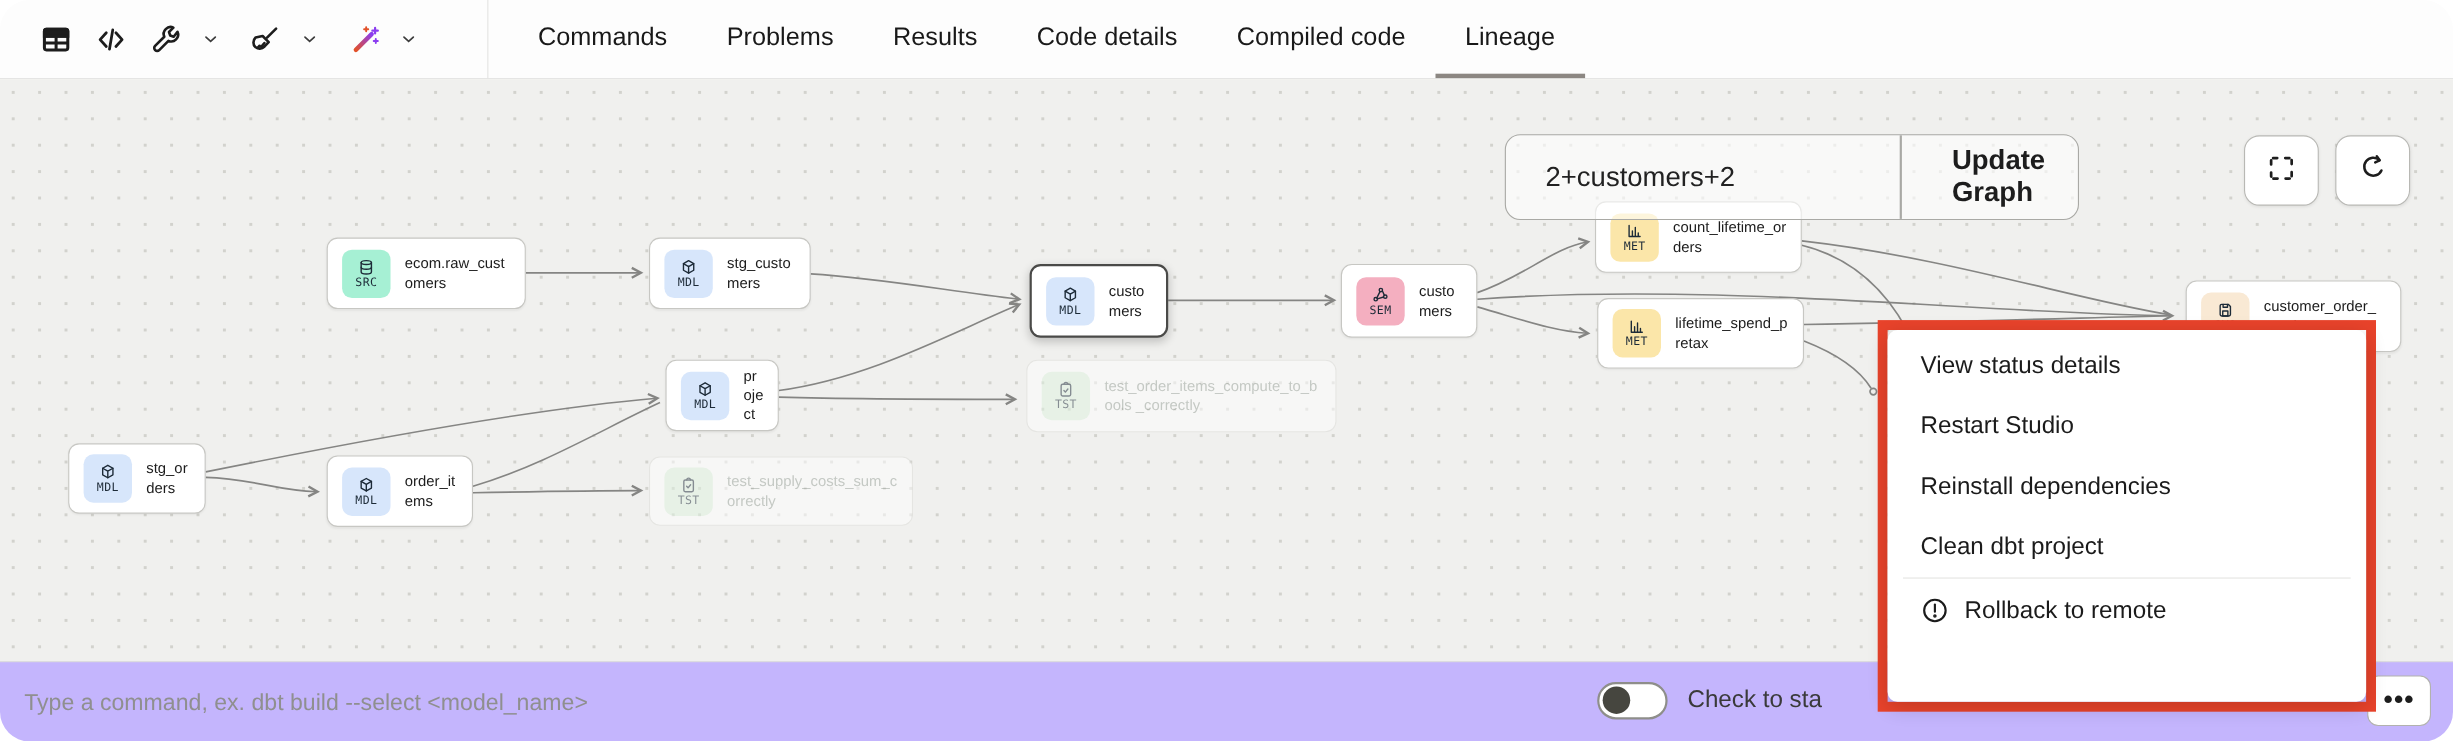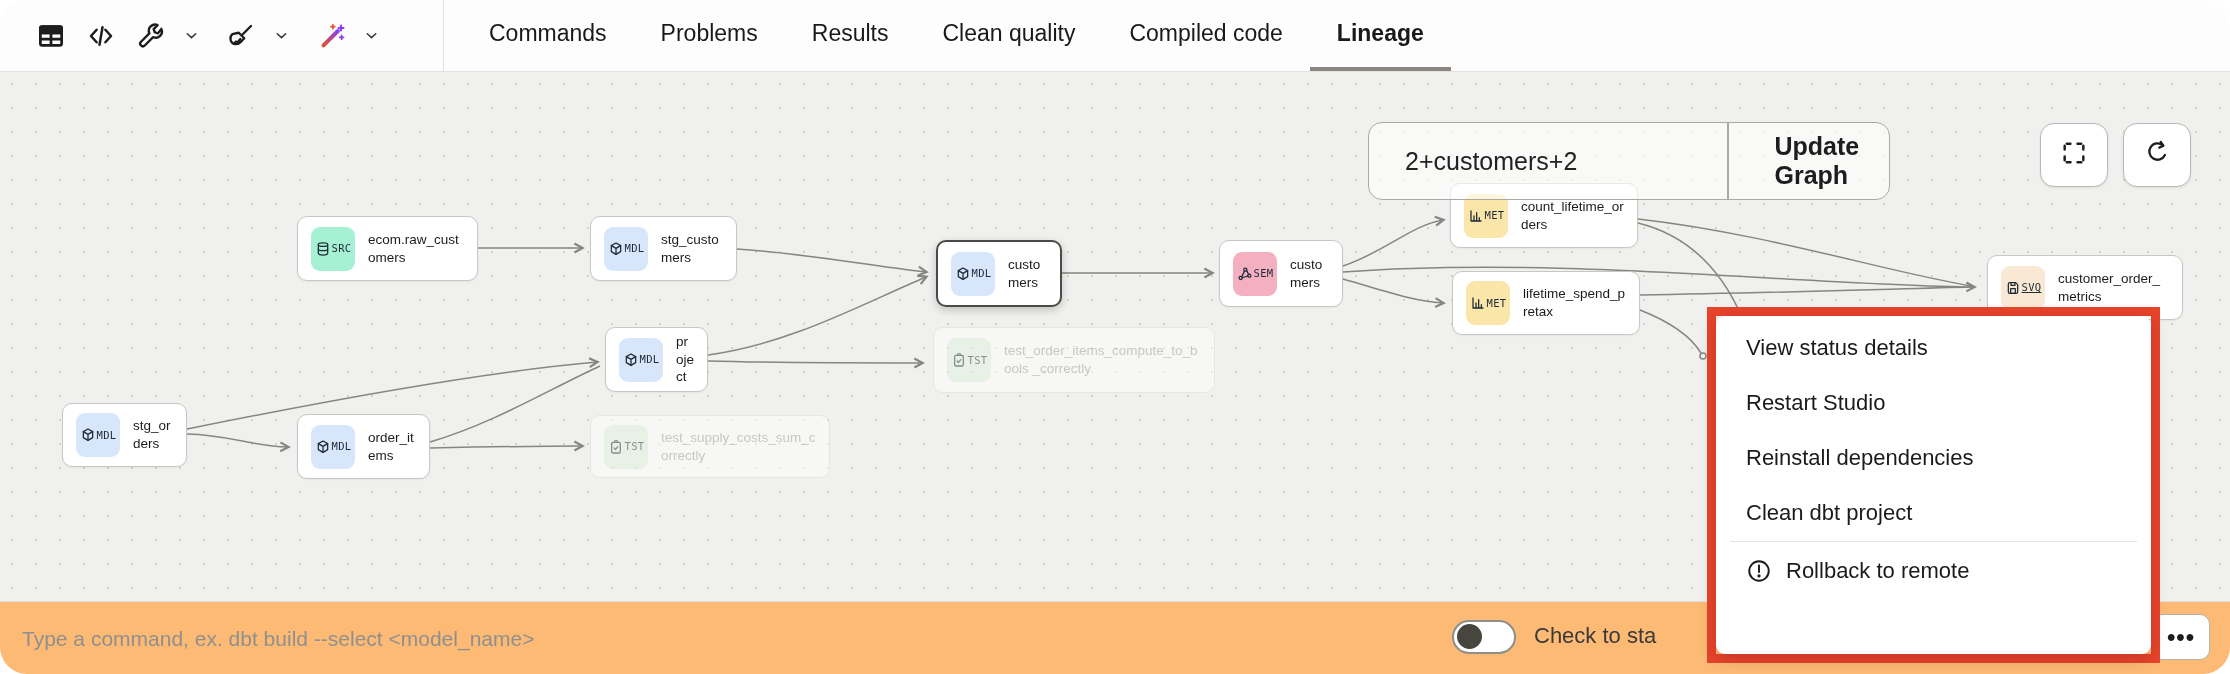--- a/index.html
+++ b/index.html
@@ -11,34 +11,34 @@
            border-bottom:1px solid #e3e3e1;display:flex;align-items:stretch;z-index:40;}
   .tool-group{width:443px;display:flex;align-items:center;padding-left:30px;box-sizing:border-box;gap:8px;flex:none;}
   .tool-btn{display:flex;align-items:center;justify-content:center;width:42px;height:46px;cursor:pointer;color:#1d1d1d;}
   .tool-btn svg{width:30px;height:30px;}
   .chev{display:flex;align-items:center;justify-content:center;width:22px;height:46px;color:#3c3c3c;margin-right:10px;}
   .chev svg{width:17px;height:17px;}
   .tool-sep{width:1px;background:#e3e3e1;height:71px;flex:none;}
   .tab-bar{display:flex;align-items:stretch;margin-left:18px;}
   .tab{display:flex;align-items:center;padding:0 27px;font-size:23px;color:#191919;cursor:pointer;
        border-bottom:4px solid transparent;box-sizing:border-box;}
-  .tab.active{border-bottom-color:#8c8782;font-weight:bold;}
+  .tab.active{border-bottom-color:#8c8782;}
 
   
   .canvas{position:absolute;left:0;top:72px;width:2230px;height:529px;background-color:#f0f0ee;
           background-image:radial-gradient(circle,#d2d2cd 1.3px,transparent 1.5px);background-size:24px 24px;}
   .edges{position:absolute;left:0;top:0;z-index:1;}
 
   .node{position:absolute;background:#fff;border:1.3px solid #c7c7c3;border-radius:10px;
         display:flex;align-items:center;gap:13px;padding:0 13px;box-sizing:border-box;z-index:2;
         box-shadow:0 1px 2px rgba(0,0,0,0.05);cursor:pointer;}
   .node.selected{border:2.4px solid #4a4a48;box-shadow:0 3px 9px rgba(0,0,0,0.2);}
   .node.faded{opacity:0.5;border-color:#dbdbd7;box-shadow:none;}
   .node.faded .nlabel{color:#9aa39b;}
-  .badge{width:44px;height:44px;border-radius:9px;display:flex;flex-direction:row;align-items:center;
+  .badge{width:44px;height:44px;border-radius:9px;display:flex;flex-direction:column;align-items:center;
          justify-content:center;gap:1px;flex:none;color:#1d2b38;}
   .bicon svg{width:16px;height:16px;display:block;}
   .btext{font-size:10.5px;font-family:"DejaVu Sans Mono",monospace;letter-spacing:0.3px;line-height:1;}
   .nlabel{font-size:13.5px;color:#1c1c1c;line-height:1.3;word-break:break-all;}
 
   
   .graph-selector{position:absolute;left:1368px;top:50px;width:522px;height:78px;display:flex;
                   background:rgba(255,255,255,0.6);border:1.7px solid #a9a9a5;border-radius:14px;
                   box-sizing:border-box;z-index:6;}
   .gs-input{width:322px;flex:none;border:none;outline:none;background:transparent;font-size:25px;
@@ -46,32 +46,32 @@
   .gs-sep{width:1.5px;background:#a9a9a5;}
   .gs-btn{flex:1;display:flex;align-items:center;justify-content:center;font-size:25px;font-weight:700;
           color:#1d1d1d;cursor:pointer;padding-left:46px;}
   .ctrl{position:absolute;top:51px;width:66px;height:62px;background:#fff;border:1.6px solid #b8b8b4;
         border-radius:14px;display:flex;align-items:center;justify-content:center;z-index:6;cursor:pointer;
         box-shadow:0 1px 3px rgba(0,0,0,0.08);color:#1d1d1d;}
   .ctrl svg{width:28px;height:28px;}
   .ctrl.fs{left:2040px;} .ctrl.rf{left:2123px;}
 
   
-  .menu-annotation{position:absolute;left:1707px;top:307px;width:453px;height:356px;box-sizing:border-box;
+  .menu-annotation{position:absolute;left:1707px;top:291px;width:453px;height:356px;box-sizing:border-box;
                    border:9px solid #e8432b;z-index:30;text-decoration:underline;}
   .menu{position:absolute;inset:0;background:#fff;border-radius:9px;box-shadow:0 5px 18px rgba(0,0,0,0.16);
         padding-top:4px;box-sizing:border-box;overflow:hidden;}
   .menu-item{height:55px;display:flex;align-items:center;gap:14px;padding:0 30px;font-size:22px;
              color:#1b1b1b;font-weight:500;cursor:pointer;white-space:nowrap;}
   .menu-divider{border-top:1px solid #e4e4e2;margin:1px 14px;}
   .mi-icon{display:flex;align-items:center;color:#1b1b1b;}
   .mi-icon svg{width:26px;height:26px;}
 
   
-  .bottom-bar{position:absolute;left:0;top:601px;width:2230px;height:73px;background:#fdba74;
+  .bottom-bar{position:absolute;left:0;top:601px;width:2230px;height:73px;background:#c4b5fd;
               border-top:1px solid #dededc;box-sizing:border-box;z-index:10;}
   .cmd-input{position:absolute;left:20px;top:12px;width:1380px;height:48px;border:none;outline:none;
              font-size:21px;color:#333;font-family:inherit;background:transparent;}
   .cmd-input::placeholder{color:#8f8f8f;}
   .toggle{position:absolute;left:1452px;top:620px;width:64px;height:34px;border:2px solid #8e8e8a;
           border-radius:18px;background:#fff;box-sizing:border-box;cursor:pointer;z-index:11;}
   .knob{position:absolute;left:3px;top:2px;width:25px;height:25px;border-radius:50%;background:#46463f;}
   .defer-label{position:absolute;left:1534px;top:623px;font-size:22px;color:#3a3a3a;z-index:10;white-space:nowrap;}
   .more-btn{position:absolute;left:2152px;top:614px;width:58px;height:46px;border:1.6px solid #b2b2ae;
             border-radius:10px;background:#fff;display:flex;align-items:center;justify-content:center;
@@ -136,21 +136,21 @@
         <svg viewBox="0 0 24 24" fill="none" stroke="#3c3c3c" stroke-width="2.2" stroke-linecap="round">
             <path d="M6 9.5l6 5.5 6-5.5"></path>
           </svg>
       </div>
     </div>
     <div class="tool-sep"></div>
     <div class="tab-bar">
         <div class="tab">Commands</div>
         <div class="tab">Problems</div>
         <div class="tab">Results</div>
-        <div class="tab">Clean quality</div>
+        <div class="tab">Code details</div>
         <div class="tab">Compiled code</div>
         <div class="tab active">Lineage</div>
       </div>
   </div>
 
   <div class="canvas">
     <svg class="edges" width="2230" height="529">
       <defs>
         <marker id="arr" viewBox="0 0 10 10" refX="7.5" refY="5" markerWidth="8.5" markerHeight="8.5" orient="auto-start-reverse">
           <path d="M1.5 1.5 8 5 1.5 8.5" fill="none" stroke="#858583" stroke-width="1.7"></path>

